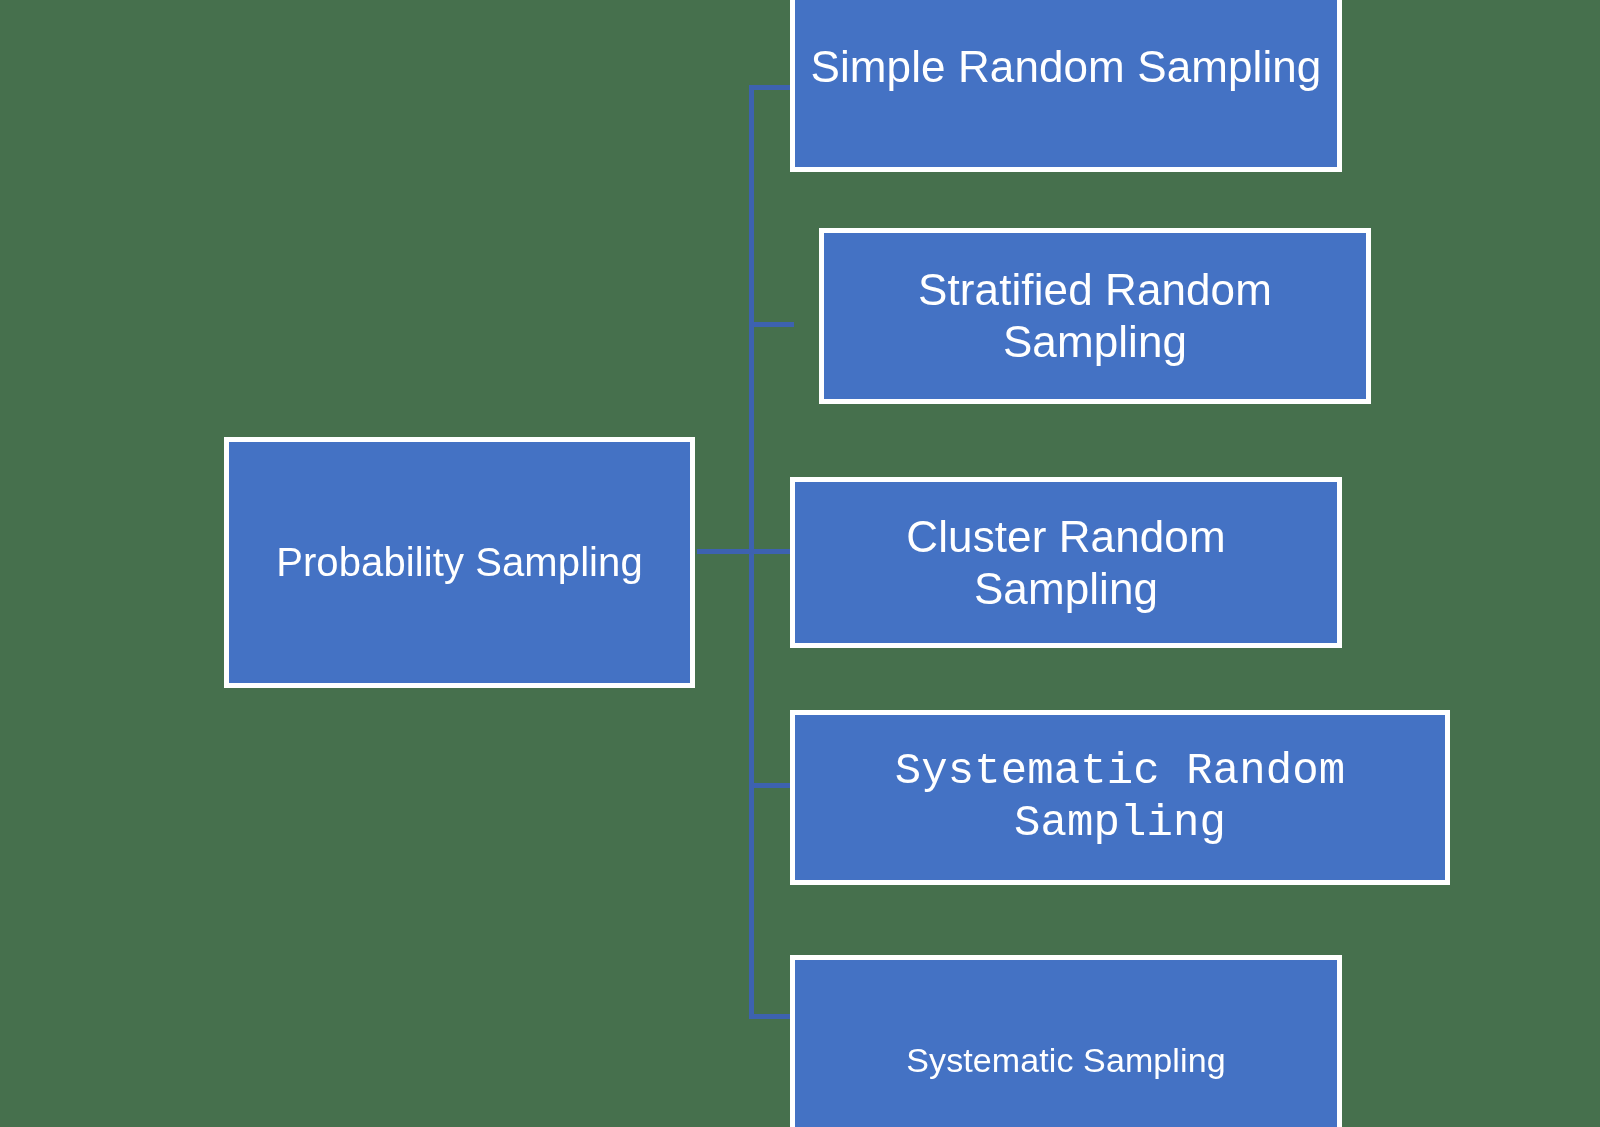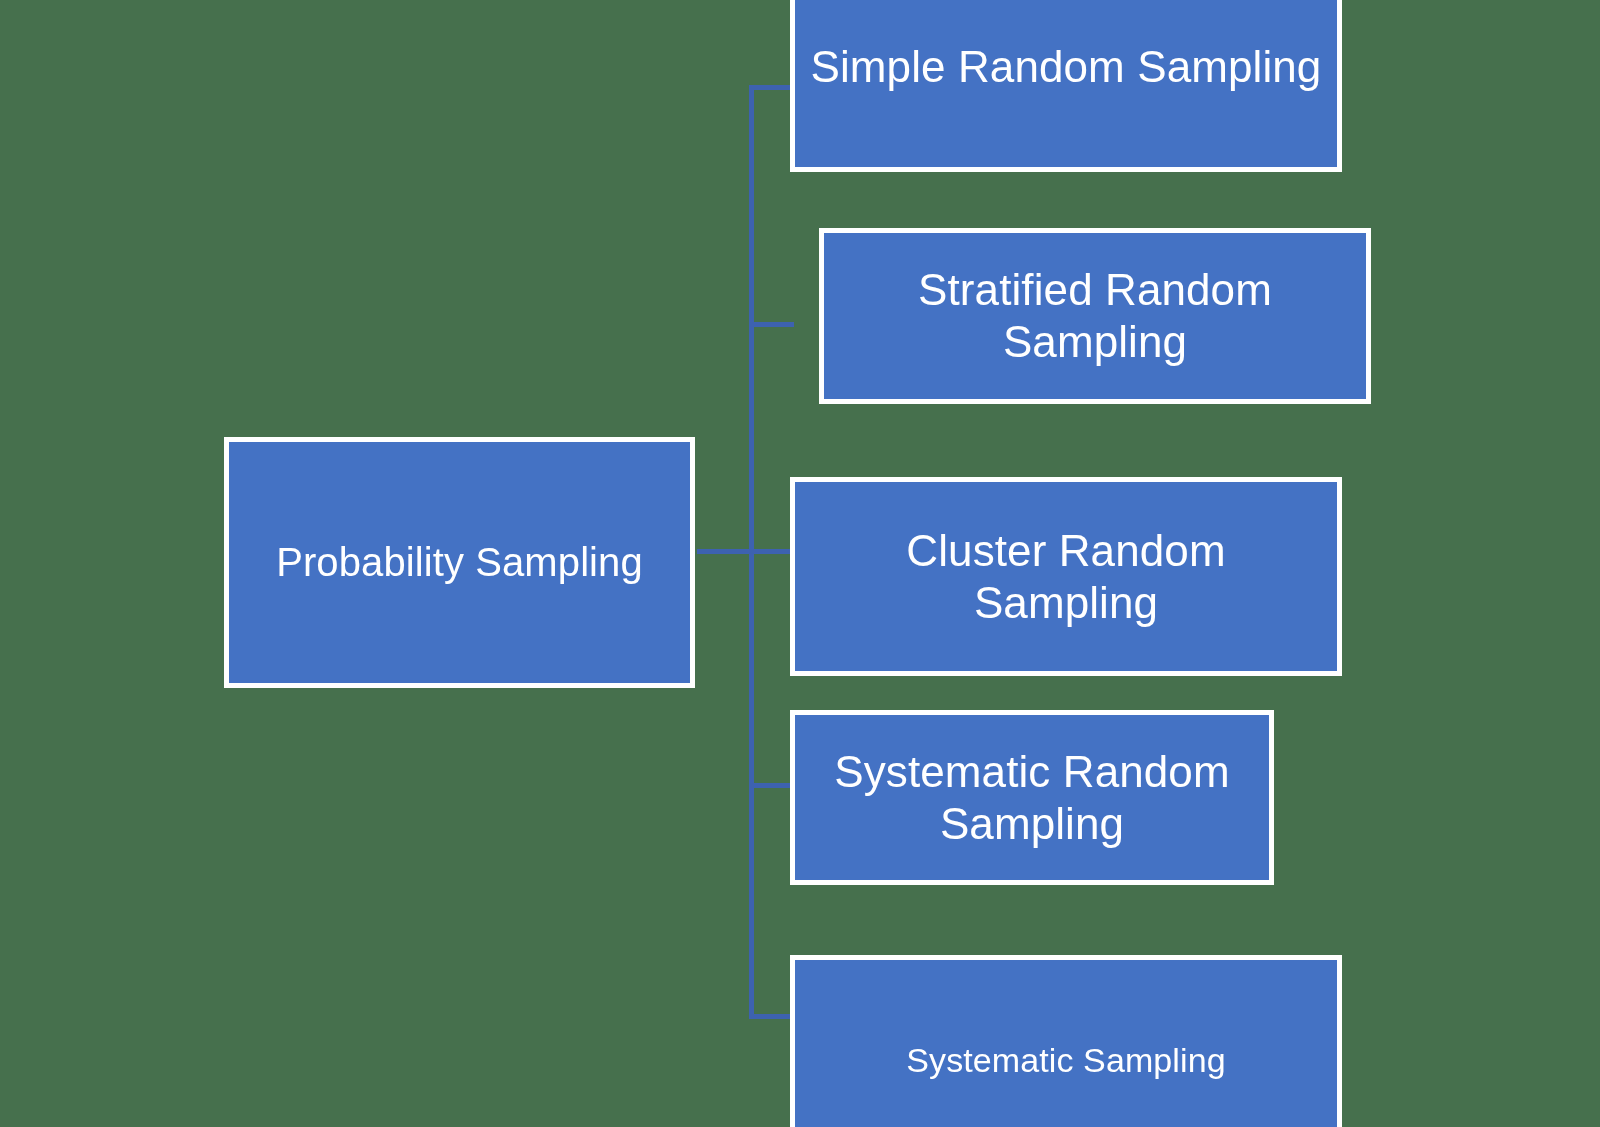--- a/index.html
+++ b/index.html
@@ -56,29 +56,30 @@
     top: 228px;
     width: 552px;
     height: 176px;
     font-size: 44px;
     margin-left: 29px;
   }
   #node-child-2 {
     left: 790px;
     top: 477px;
     width: 552px;
-    height: 199px;
+    height: 171px;
     font-size: 44px;
   }
   #node-child-3 {
     left: 790px;
     top: 710px;
-    width: 484px;
+    width: 660px;
     height: 175px;
     font-size: 44px;
+    font-family: Liberation Mono, monospace;
   }
   #node-child-4 {
     left: 790px;
     top: 955px;
     width: 552px;
     height: 210px;
     font-size: 34px;
   }
   
   .conn {

